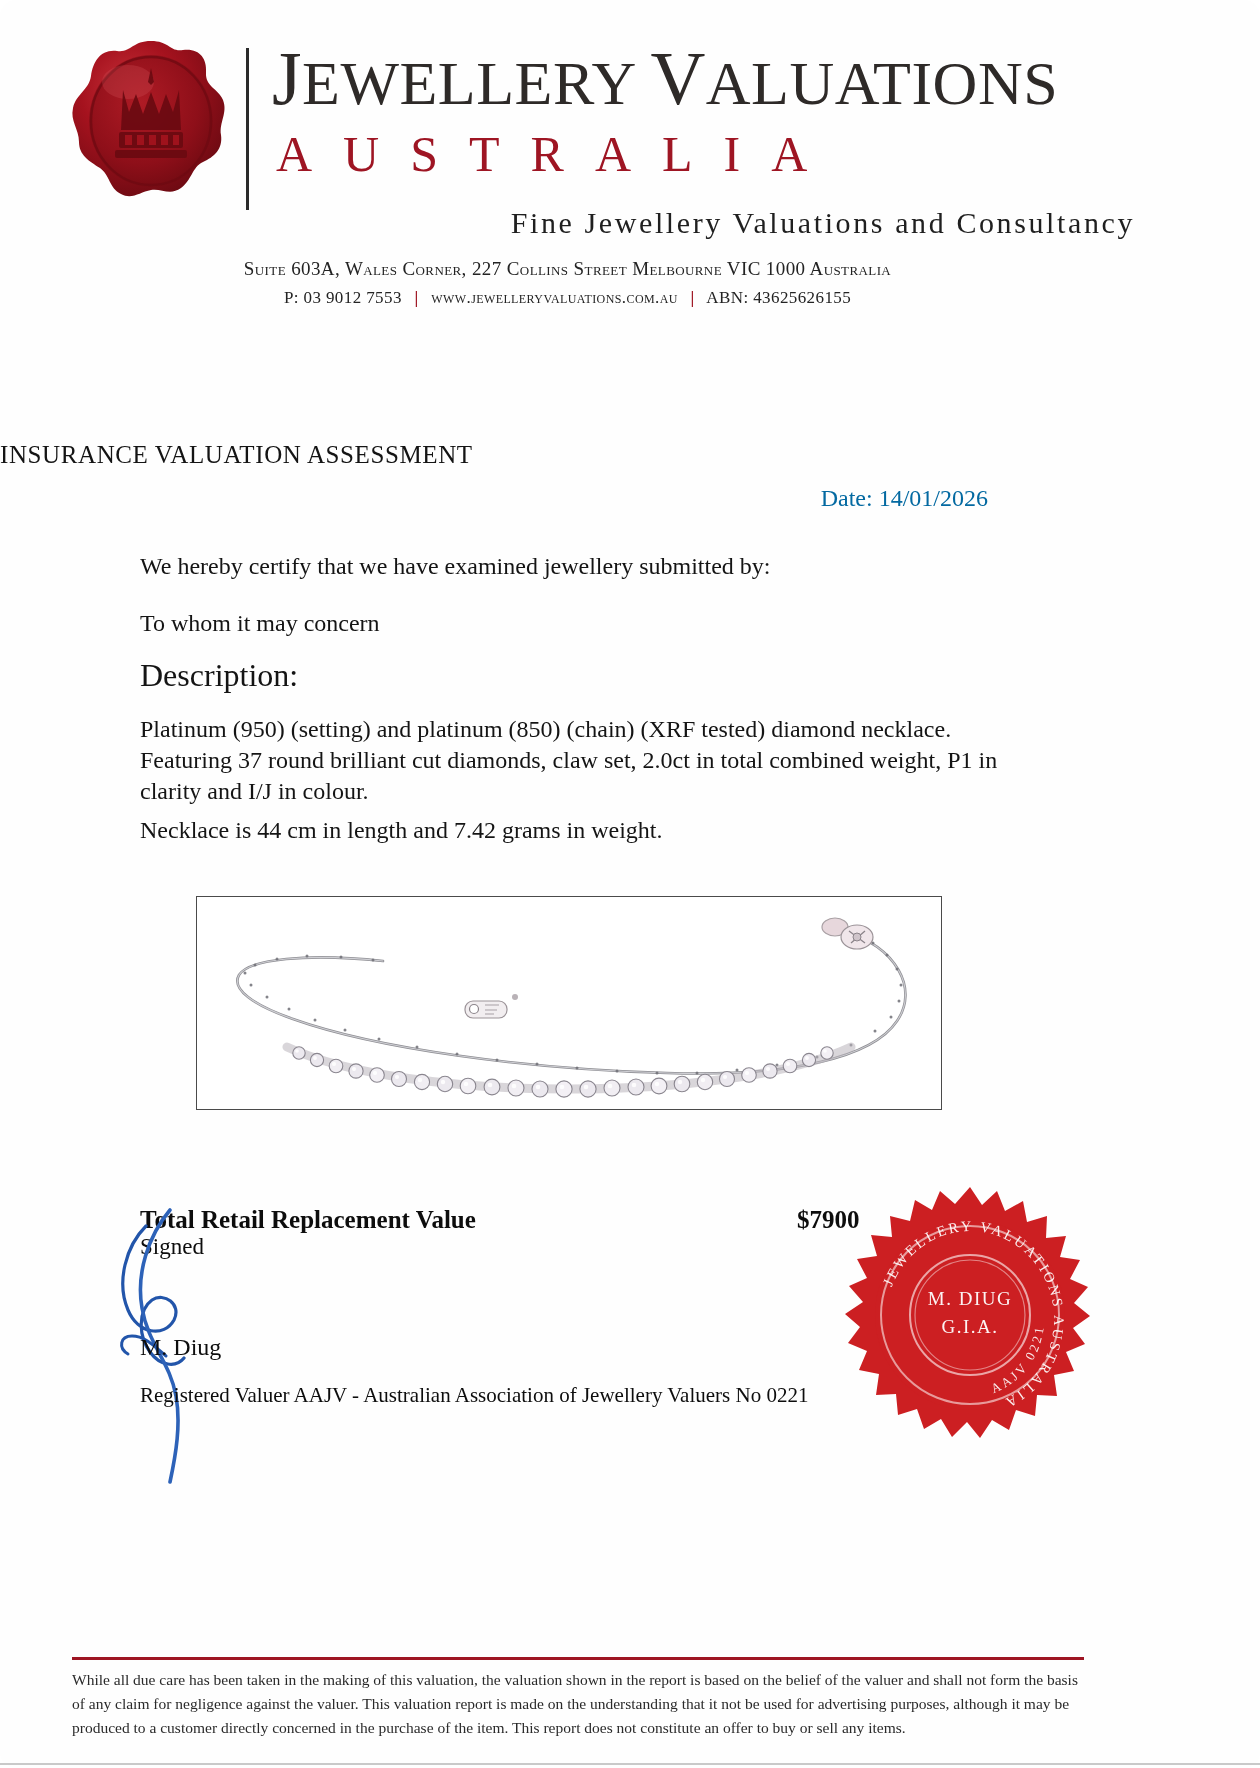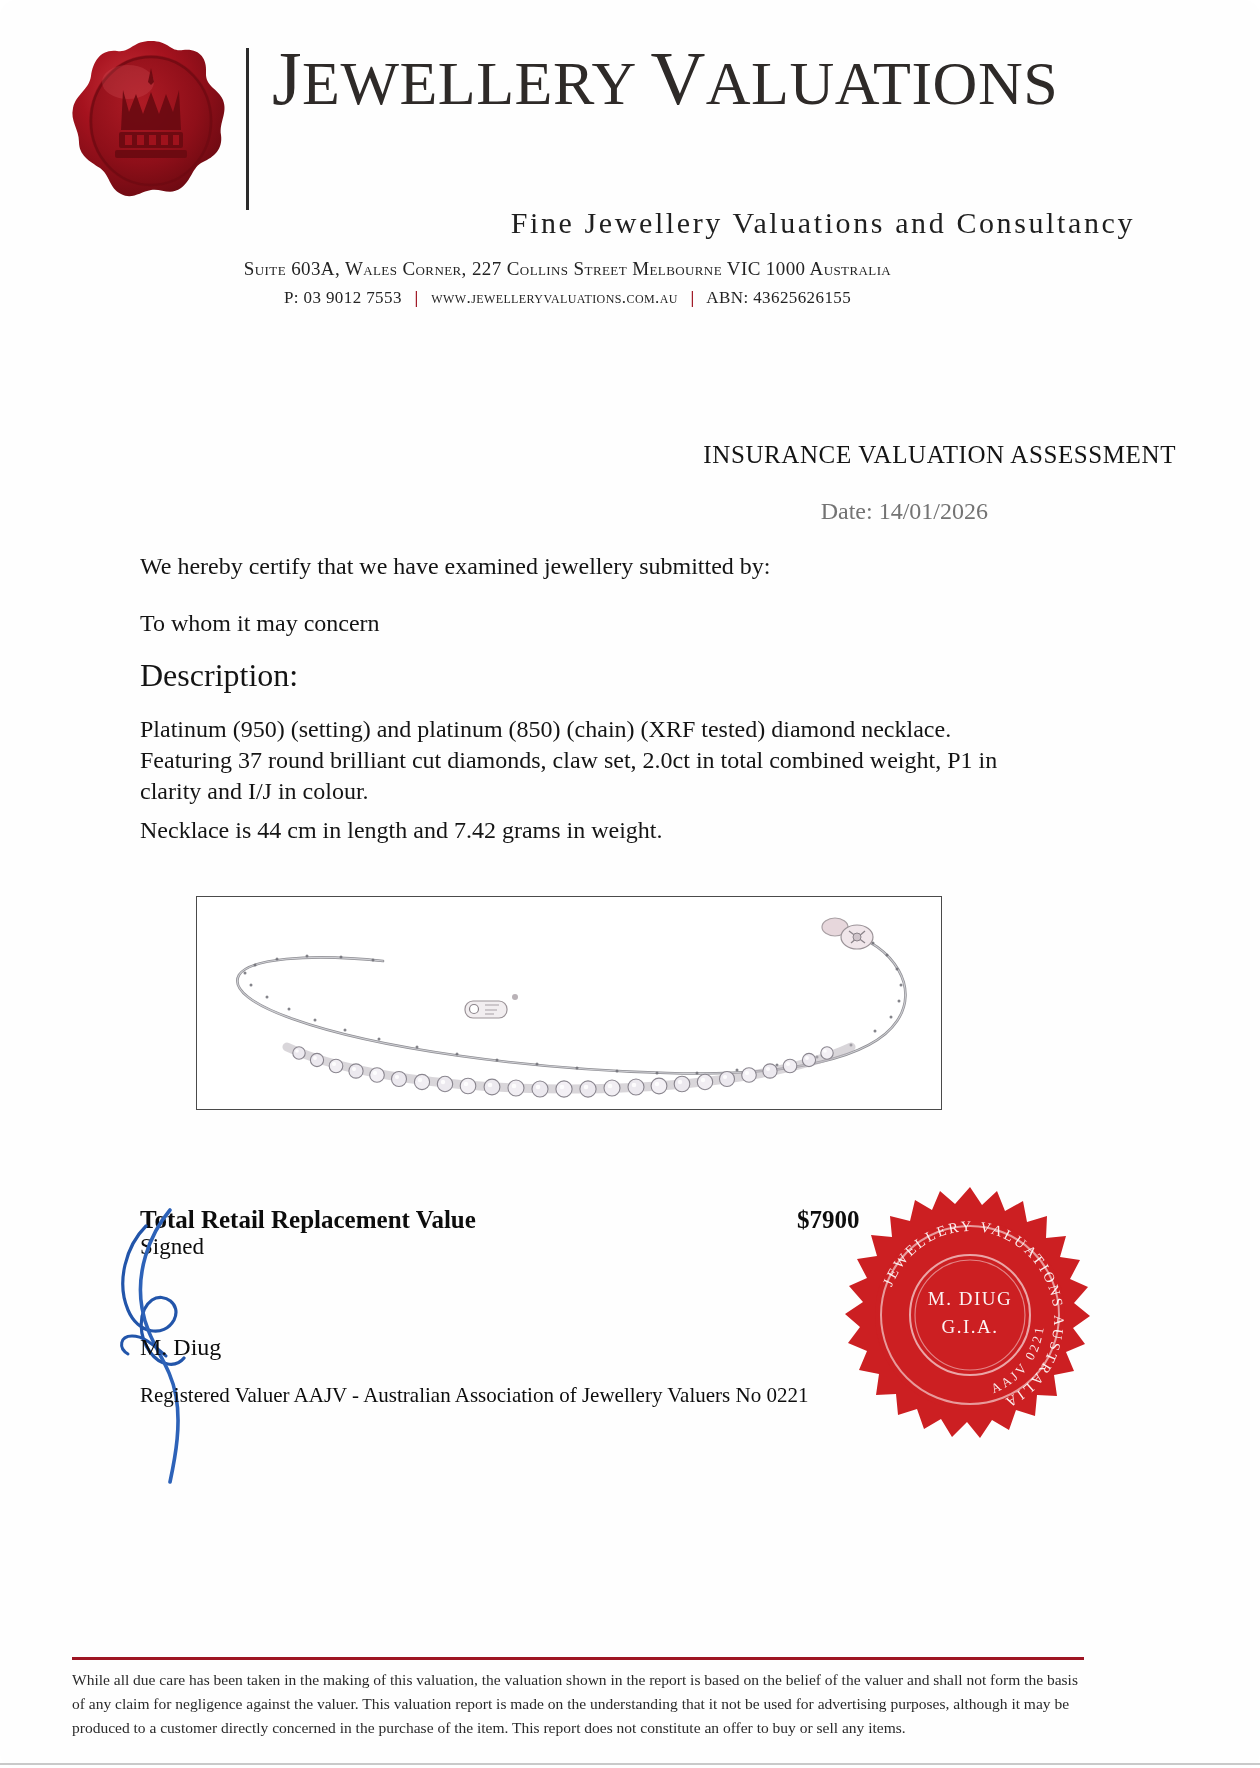--- a/index.html
+++ b/index.html
@@ -94,31 +94,30 @@
     font-variant: small-caps;
     letter-spacing: 0.4px;
   }
   .pipe { color: #9e1523; font-weight: bold; padding: 0 8px; font-variant: normal;}
 
   
   .doc-title {
     position: absolute;
     left: 0; top: 441px;
     width: 1135px;
-    text-align: right;
+    text-align: left;
     font-size: 25px;
     letter-spacing: 0.6px;
     color: #141414;
-    margin-left: 41px;
   }
   .doc-date {
     position: absolute;
-    right: 272px; top: 498px;
+    right: 272px; top: 485px;
     font-size: 24px;
-    color: #737373;
+    color: #0369a1;
     white-space: nowrap;
   }
   .para {
     position: absolute;
     left: 140px;
     width: 870px;
     font-size: 24px;
     line-height: 31px;
     color: #141414;
   }
@@ -263,20 +262,21 @@
           <rect x="83" y="97" width="7" height="10"></rect>
           <rect x="95" y="97" width="7" height="10"></rect>
           <rect x="107" y="97" width="6" height="10"></rect>
         </g>
       </svg>
     </div>
 
     <div class="header-divider"></div>
 
     <div class="brand-main"><span class="cap">J</span>EWELLERY <span class="cap">V</span>ALUATIONS</div>
+    <div class="brand-sub">AUSTRALIA</div>
     <div class="tagline">Fine Jewellery Valuations and Consultancy</div>
 
     <div class="addr-line addr-1">Suite 603A, Wales Corner, 227 Collins Street Melbourne VIC 1000 Australia</div>
 
     <div class="addr-line addr-2">
       <span>P: 03 9012 7553</span>
       <span class="pipe">|</span>
       <span>www.jewelleryvaluations.com.au</span>
       <span class="pipe">|</span>
       <span>ABN: 43625626155</span>

